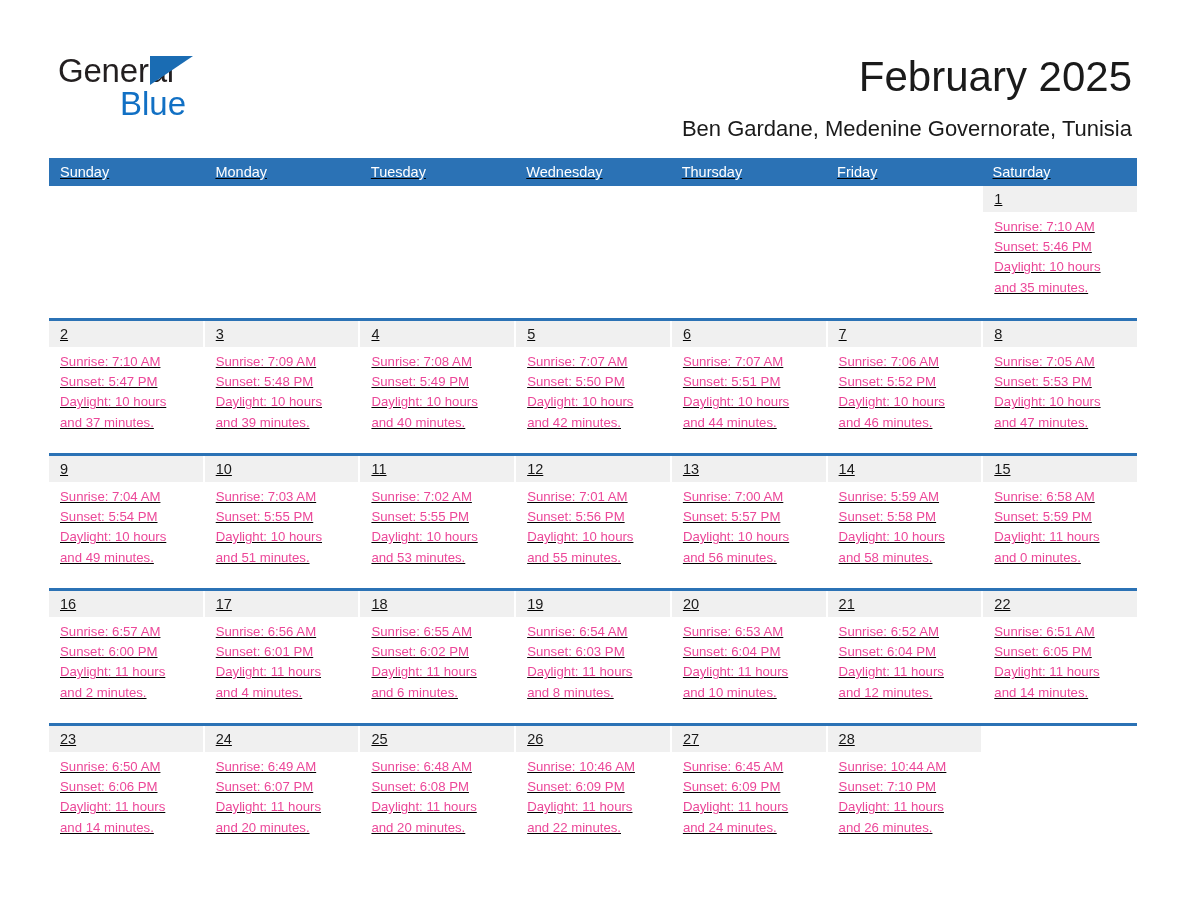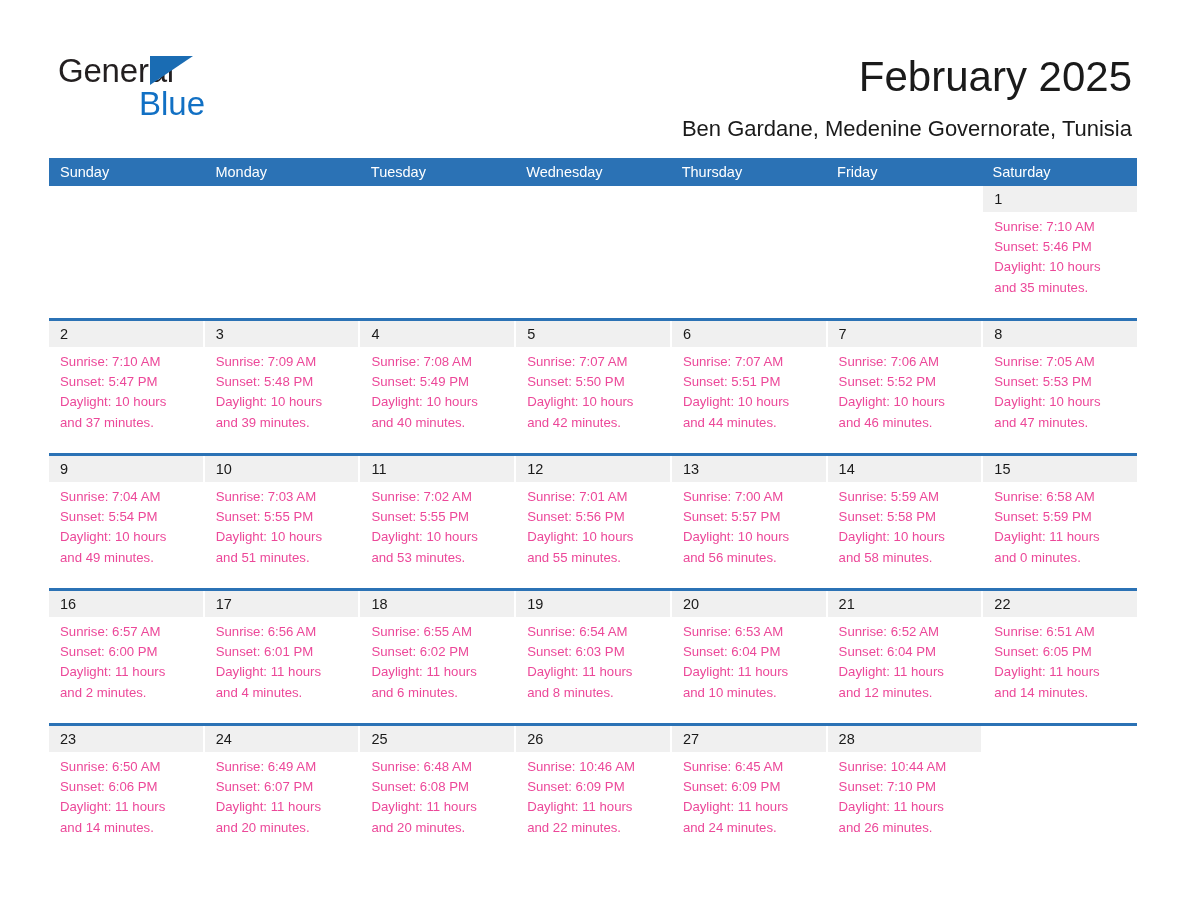--- a/index.html
+++ b/index.html
@@ -44,21 +44,21 @@
     position: absolute;
     left: 92px;
     top: 4px;
     width: 0;
     height: 0;
     border-left: 43px solid #1a6cb3;
     border-bottom: 29px solid transparent;
   }
   .brand-line2 {
     position: absolute;
-    left: 81px;
+    left: 62px;
     top: 33px;
     font-size: 33px;
     line-height: 38px;
     color: #1170c4;
     white-space: nowrap;
   }
   .title {
     position: absolute;
     right: 56px;
     top: 52px;
@@ -78,20 +78,21 @@
     text-align: right;
     white-space: nowrap;
   }
 
   
   .calendar {
     position: absolute;
     left: 49px;
     top: 158px;
     width: 1088px;
+    text-decoration: underline;
   }
   .cal-head {
     display: flex;
     width: 100%;
     height: 28px;
     background: #2b72b5;
   }
   .cal-head .hcell {
     flex: 1 1 0;
     color: #ffffff;

